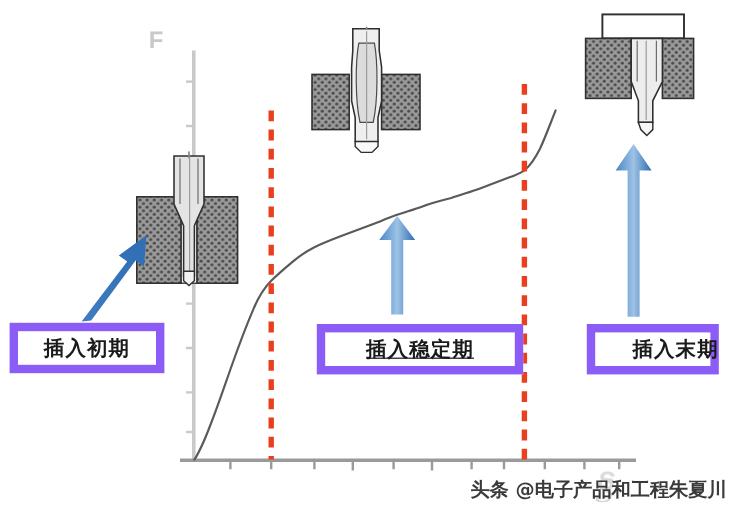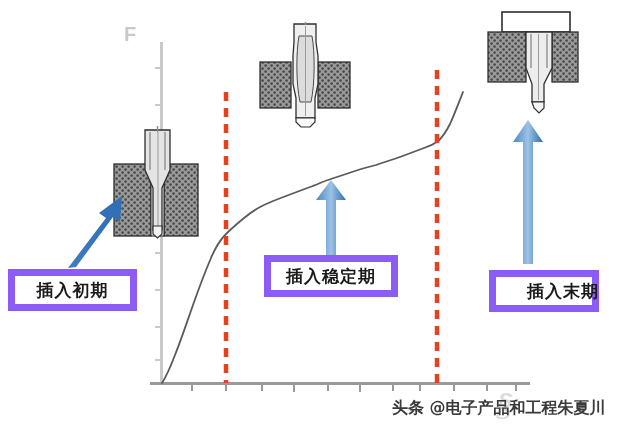--- a/index.html
+++ b/index.html
@@ -30,21 +30,21 @@
     box-sizing:border-box;
     display:flex;align-items:center;justify-content:center;
     color:#1a1a1a;
     font-size:17px;
     font-weight:700;
     letter-spacing:1px;
     font-family:"DejaVu Sans","Liberation Sans",sans-serif;
     white-space:nowrap;
   }
   #callout-early{left:8px;top:269px;width:129px;height:42px;}
-  #callout-stable{left:264px;top:255px;width:134px;height:42px;}
+  #callout-stable{left:264px;top:270px;width:172px;height:42px;text-decoration:underline;}
   #callout-late{left:489px;top:270px;width:110px;height:42px;padding-left:38px;}
 
   .watermark{
     position:absolute;
     left:392px;top:398px;
     font-size:16px;
     font-weight:700;
     color:#3a3a3a;
     font-family:"DejaVu Sans","Liberation Sans",sans-serif;
     white-space:nowrap;

